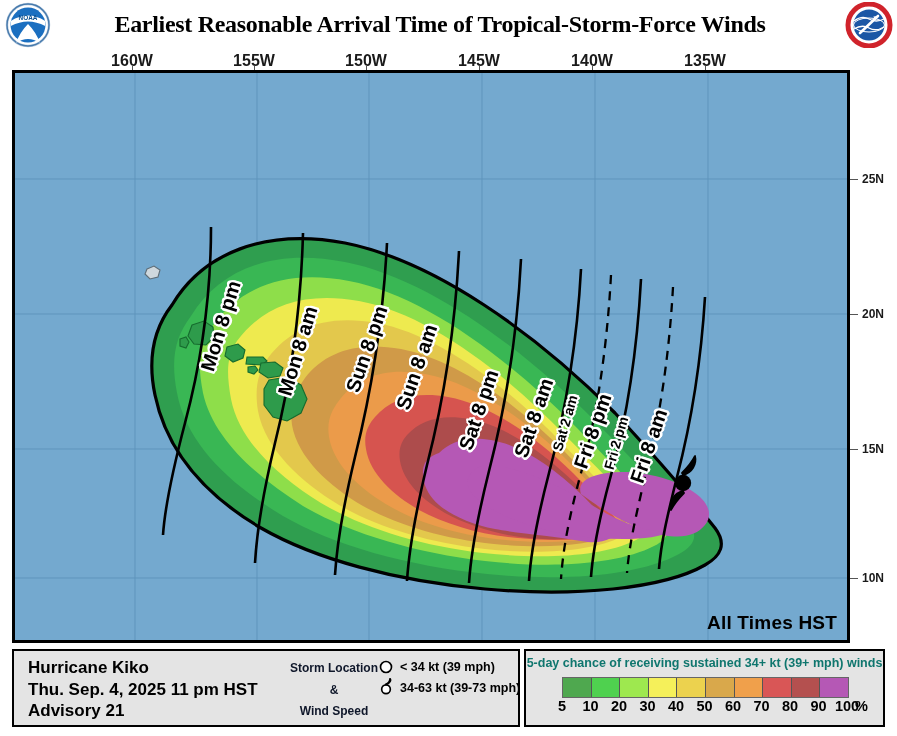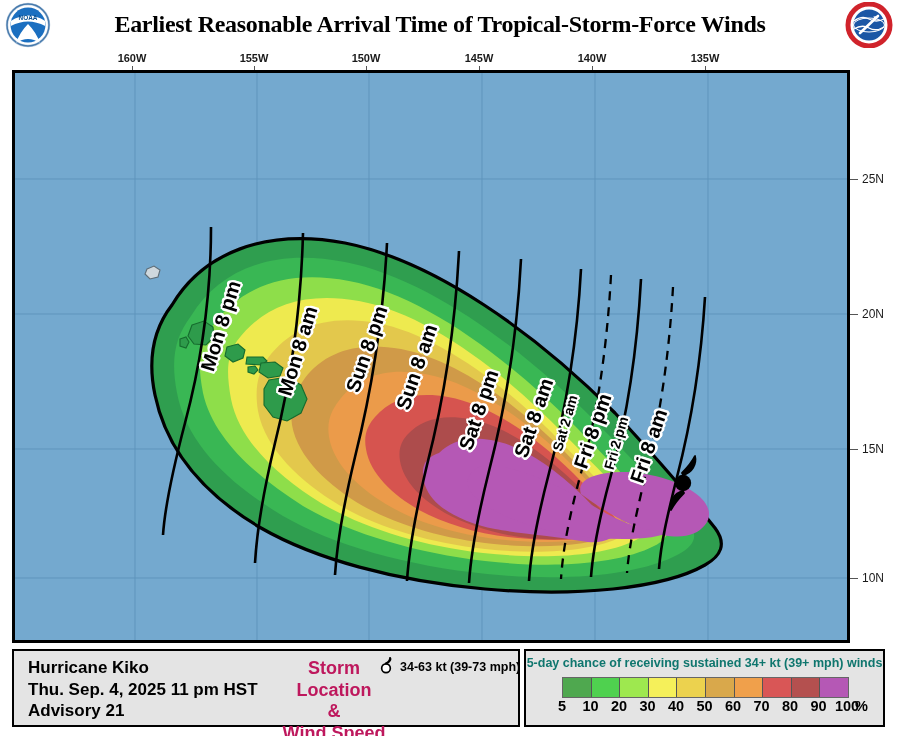--- a/index.html
+++ b/index.html
@@ -12,22 +12,22 @@
     position:absolute;left:60px;top:4px;width:760px;height:40px;
     display:flex;align-items:center;justify-content:center;
     font-size:24px;font-weight:bold;color:#000;letter-spacing:-0.3px;
     font-family:Liberation Serif, serif;white-space:nowrap;
   }
   .logo{position:absolute;top:2px;width:48px;height:46px;}
   #noaa-logo{left:4px;}
   #nws-logo{right:4px;}
 
   
-  .lon-label{position:absolute;top:52px;font-size:11px;font-weight:bold;color:#1a1a1a;transform:translateX(-50%);}
-  .lat-label{position:absolute;left:862px;font-size:12px;font-weight:normal;color:#1a1a1a;transform:translateY(-50%);}
+  .lon-label{position:absolute;top:52px;font-size:16px;font-weight:bold;color:#1a1a1a;transform:translateX(-50%);}
+  .lat-label{position:absolute;left:862px;font-size:12px;font-weight:bold;color:#1a1a1a;transform:translateY(-50%);}
   .tick-v{position:absolute;top:66px;width:1px;height:8px;background:#555;}
   .tick-h{position:absolute;left:850px;width:8px;height:1px;background:#555;}
 
   
   #map-frame{
     position:absolute;left:12px;top:70px;width:838px;height:573px;
     border:3px solid #000;box-sizing:border-box;background:#74a9cf;overflow:hidden;
   }
   #map-svg{position:absolute;left:0;top:0;}
   #alltimes{
@@ -51,21 +51,21 @@
     position:absolute;left:0;top:0;width:508px;height:78px;
     border:2px solid #000;box-sizing:border-box;background:#e4e4e4;
   }
   #legend-right{
     position:absolute;left:512px;top:0;width:361px;height:78px;
     border:2px solid #000;box-sizing:border-box;background:#e4e4e4;
   }
   #storm-info{position:absolute;left:14px;top:6px;}
   #storm-info div{font-size:17px;font-weight:bold;color:#000;line-height:21.5px;white-space:nowrap;}
   #sym-head{position:absolute;left:265px;top:7px;width:110px;text-align:center;}
-  #sym-head div{font-size:18px;font-weight:bold;color:#be185d;line-height:21.5px;}
+  #sym-head div{font-size:12px;font-weight:bold;color:#0f172a;line-height:21.5px;}
   #sym-rows{position:absolute;left:362px;top:5px;}
   .sym-row{height:21.5px;display:flex;align-items:center;}
   .sym-row span.txt{font-size:12.5px;font-weight:bold;color:#000;margin-left:4px;white-space:nowrap;}
   .sym-ico{width:20px;height:20px;display:block;}
 
   #cb-title{
     position:absolute;left:0;top:5px;width:357px;text-align:center;
     font-size:12.5px;font-weight:bold;color:#0f766e;white-space:nowrap;
   }
   #cbar{position:absolute;left:36px;top:26px;width:285px;height:19px;border:1px solid #666;display:flex;box-sizing:content-box;}
@@ -273,40 +273,47 @@
     <div class="tlabel" style="left:283px;top:278px;font-size:20px;transform:translate(-50%,-50%) rotate(-73deg);">Mon 8 am</div>
     <div class="tlabel" style="left:352px;top:276px;font-size:20px;transform:translate(-50%,-50%) rotate(-71deg);">Sun 8 pm</div>
     <div class="tlabel" style="left:402px;top:294px;font-size:20px;transform:translate(-50%,-50%) rotate(-71deg);">Sun 8 am</div>
     <div class="tlabel" style="left:464px;top:337px;font-size:20px;transform:translate(-50%,-50%) rotate(-71deg);">Sat 8 pm</div>
     <div class="tlabel" style="left:519px;top:345px;font-size:20px;transform:translate(-50%,-50%) rotate(-71deg);">Sat 8 am</div>
     <div class="tlabel" style="left:550px;top:350px;font-size:14px;transform:translate(-50%,-50%) rotate(-74deg);">Sat 2 am</div>
     <div class="tlabel" style="left:578px;top:358px;font-size:20px;transform:translate(-50%,-50%) rotate(-71deg);">Fri 8 pm</div>
     <div class="tlabel" style="left:601px;top:370px;font-size:14px;transform:translate(-50%,-50%) rotate(-74deg);">Fri 2 pm</div>
     <div class="tlabel" style="left:634px;top:373px;font-size:20px;transform:translate(-50%,-50%) rotate(-71deg);">Fri 8 am</div>
 
+    <div id="alltimes">All Times HST</div>
   </div>
 
   <div id="legend">
 
     <div id="legend-left">
 
       <div id="storm-info">
         <div>Hurricane Kiko</div>
         <div>Thu. Sep. 4, 2025  11 pm HST</div>
         <div>Advisory 21</div>
       </div>
 
       <div id="sym-head">
         <div>Storm Location</div>
         <div>&amp;</div>
         <div>Wind Speed</div>
       </div>
 
       <div id="sym-rows">
 
+        <div class="sym-row">
+          <svg class="sym-ico" viewBox="0 0 24 24">
+            <circle cx="12" cy="12" r="6.6" fill="#ffffff" stroke="#000000" stroke-width="2"></circle>
+          </svg>
+          <span class="txt">&lt; 34 kt (39 mph)</span>
+        </div>
 
         <div class="sym-row">
           <svg class="sym-ico" viewBox="0 0 24 24">
             <circle cx="12" cy="13.5" r="5.2" fill="#ffffff" stroke="#000000" stroke-width="2"></circle>
             <path d="M12 8.3 C 17 6.5, 18.6 2.4, 16.8 0.6 C 16.4 4.2, 14.4 6.4, 11.6 7.4 Z" fill="#000000" stroke="#000000" stroke-width="1.8" stroke-linejoin="round"></path>
           </svg>
           <span class="txt">34-63 kt (39-73 mph)</span>
         </div>
 
 

